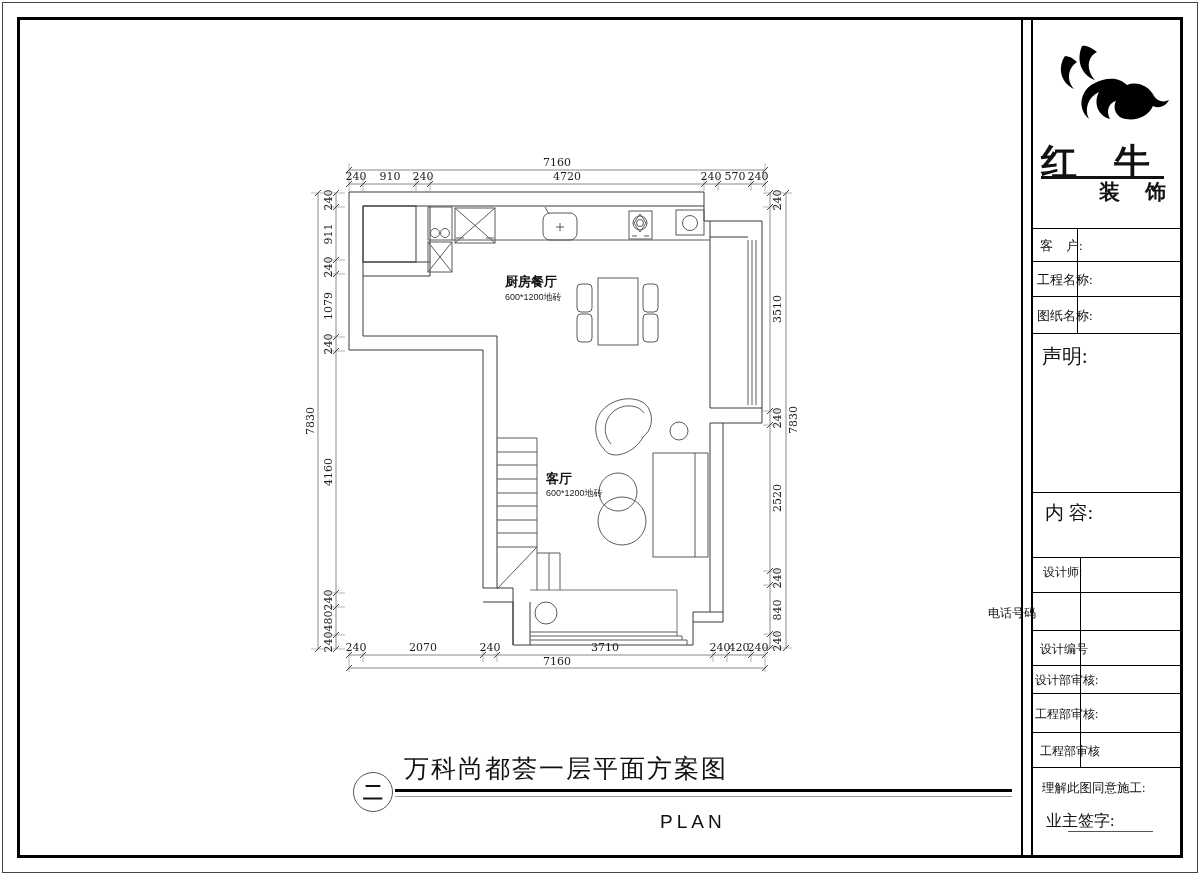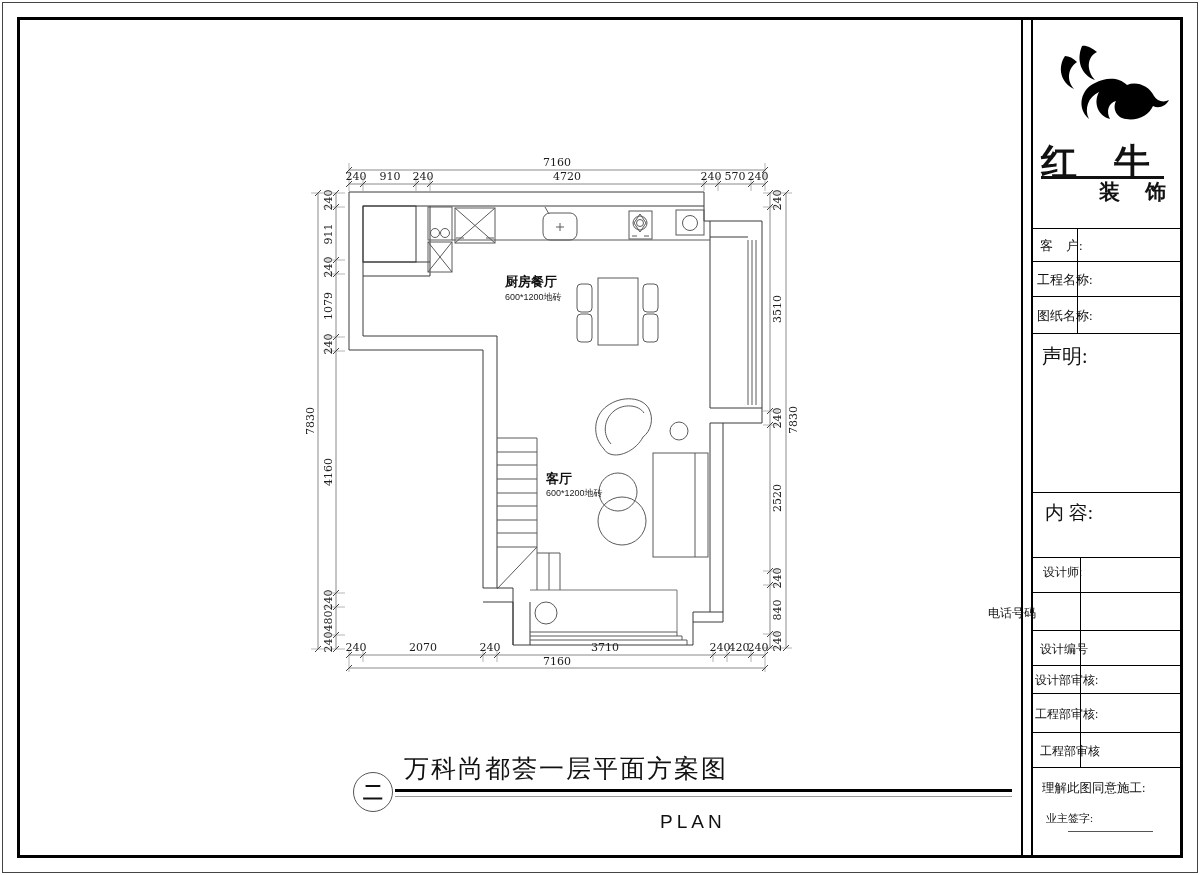--- a/index.html
+++ b/index.html
@@ -219,15 +219,15 @@
   <div class="tb-label" style="left:1045px;top:500px;font-size:19px">内 容:</div>
 
   <div class="tb-label" style="left:1043px;top:564px;font-size:12px">设计师:</div>
   <div class="tb-label" style="left:988px;top:605px;font-size:12px">电话号码</div>
   <div class="tb-label" style="left:1040px;top:641px;font-size:12px">设计编号</div>
   <div class="tb-label" style="left:1035px;top:672px;font-size:12px">设计部审核:</div>
   <div class="tb-label" style="left:1035px;top:706px;font-size:12px">工程部审核:</div>
   <div class="tb-label" style="left:1040px;top:743px;font-size:12px">工程部审核</div>
 
   <div class="tb-label" style="left:1042px;top:780px;font-size:12.5px">理解此图同意施工:</div>
-  <div class="tb-label" style="left:1046px;top:811px;font-size:11px">业主签字:</div>
+  <div class="tb-label" style="left:1046px;top:811px;font-size:16px">业主签字:</div>
   <div id="sign-line"></div>
 </div>
 
 </body></html>

